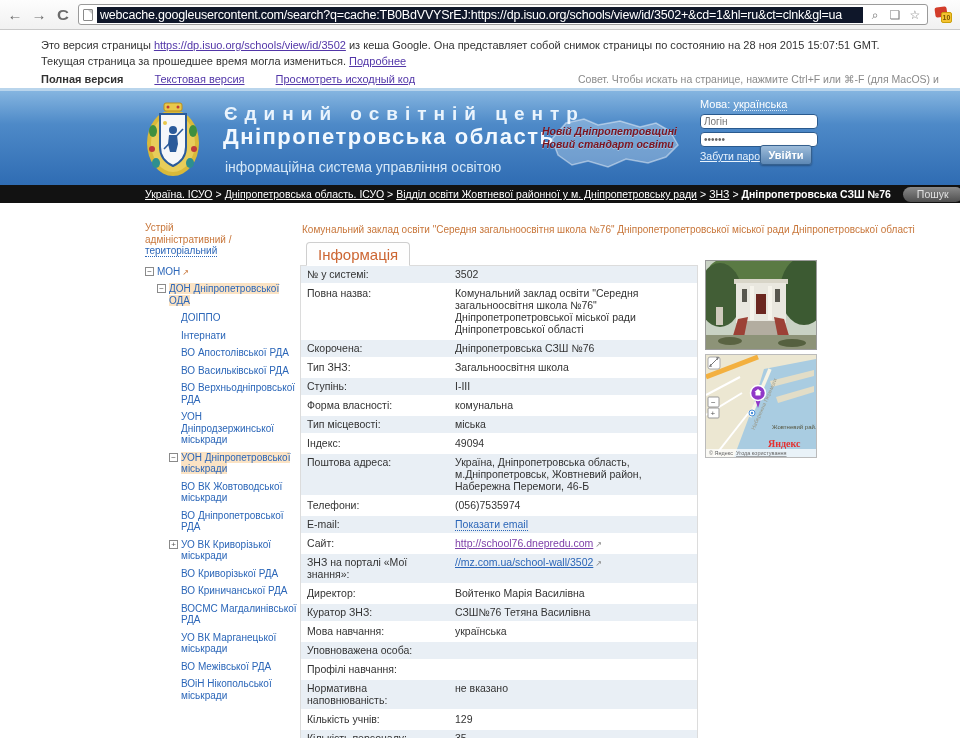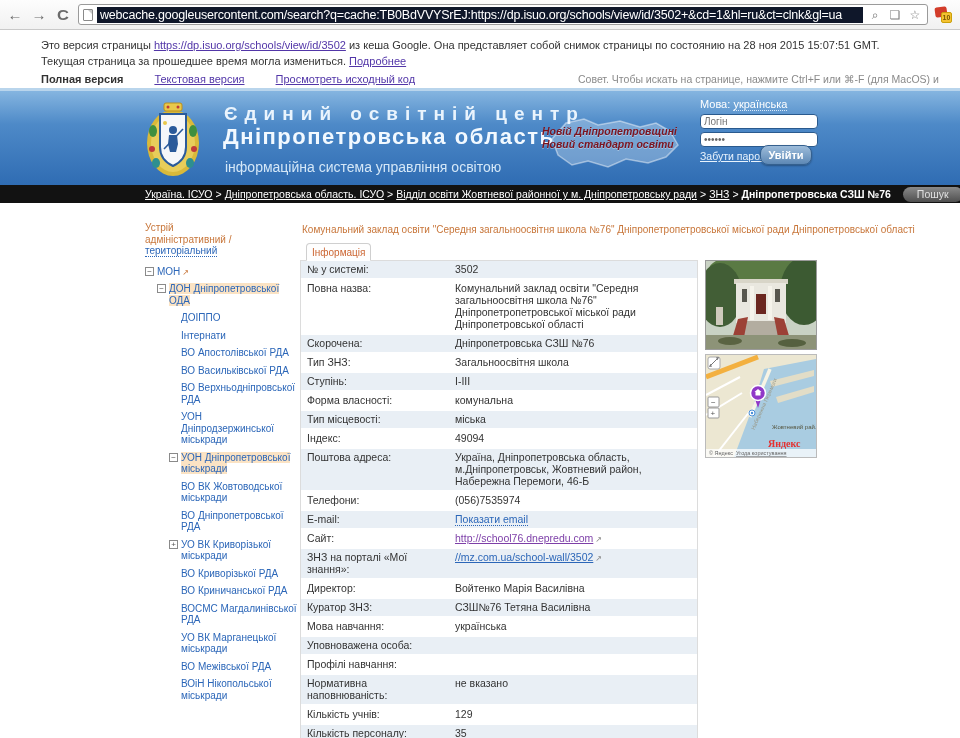--- a/index.html
+++ b/index.html
@@ -48,21 +48,21 @@
   .badge svg { position:absolute; left:0; top:0; }
   .badge-text { position:absolute; left:14px; top:8px; color:#7a1420; font-weight:bold; font-style:italic;
     font-size:10.5px; line-height:13px; text-shadow:0 1px 0 rgba(255,255,255,0.35); white-space:nowrap; }
   .login-box { position:absolute; left:700px; top:7px; width:150px; font-size:11px; color:#fff; }
   .lang-row { margin-bottom:4px; }
   .lang-val { border-bottom:1px dotted #d8eafc; cursor:pointer; }
   .login-input { display:block; width:118px; height:15px; margin-bottom:3px; border:1px solid #2a5a8e;
     border-radius:4px; font-size:10px; padding:0 3px; color:#666; background:#fff; }
   .forgot { color:#e8f3fd; text-decoration:underline; cursor:pointer; font-size:10.5px; }
   .login-btn { position:absolute; left:60px; top:47px; width:52px; height:20px;
-    background:linear-gradient(#9dbcda,#5d88b5); border:1px solid #35608e; border-radius:8px;
+    background:linear-gradient(#9dbcda,#5d88b5); border:1px solid #35608e; border-radius:3px;
     color:#fff; font-size:11px; font-weight:bold; cursor:pointer; box-shadow:0 1px 2px rgba(0,0,0,0.3); }
 
   
   .black-bar { position:absolute; top:185px; left:0; width:960px; height:18px; background:#121212;
     display:flex; align-items:center; padding-left:145px; font-size:10.5px; color:#fff; white-space:nowrap; }
   .black-bar a { color:#fff; text-decoration:underline; cursor:pointer; }
   .crumb-sep { margin:0 3px; }
   .crumb-cur { font-weight:bold; }
   .search-pill { margin-left:12px; background:linear-gradient(#8a8a8a,#4f4f4f); border-radius:9px;
     padding:1px 14px 2px; color:#e0e0e0; cursor:pointer; }
@@ -78,21 +78,21 @@
   .tree-item a { color:#2b66b8; cursor:pointer; }
   .tree-item.hl a { background:#fbe3c4; }
   .twisty { position:absolute; width:9px; height:9px; border:1px solid #8a8a8a; background:#fff;
     color:#555; font-size:8px; line-height:7px; text-align:center; margin-left:-12px; margin-top:1px; cursor:pointer; }
   .ext-ic { display:inline-block; color:#c8763a; font-size:8px; margin-left:2px; }
 
   
   .main { position:absolute; left:300px; top:224px; width:516px; }
   .main-title { color:#c8763a; font-size:10px; white-space:nowrap; margin-bottom:6px; margin-left:2px; }
   .tab { display:inline-block; border:1px solid #cfcfcf; border-bottom:1px solid #fff; border-radius:4px 4px 0 0;
-    padding:3px 5px 2px; color:#cc6633; font-size:10px; background:#fefefe; position:relative; top:1px; margin-left:6px; cursor:pointer; }
+    padding:3px 11px 2px; color:#cc6633; font-size:15px; background:#fefefe; position:relative; top:1px; margin-left:6px; cursor:pointer; }
   .pane { width:398px; border:1px solid #dcdcdc; background:#fff; }
   table.info { width:100%; border-collapse:collapse; font-size:10.5px; color:#333; }
   table.info tr { border-bottom:2px solid #fff; }
   table.info tr:nth-child(odd) { background:#e9eff5; }
   table.info td { padding:2px 6px 3px; vertical-align:top;margin-top:12px; }
   td.lbl { width:148px; }
   a.dotted { color:#2b66b8; text-decoration:none; border-bottom:1px dotted #2b66b8; cursor:pointer; }
   a.visited { color:#7d3fa8; text-decoration:underline; cursor:pointer; }
   a.blue { color:#2b66b8; text-decoration:underline; cursor:pointer; }
   .lnk-ext { display:inline-block; color:#888; font-size:8px; margin-left:2px; }

